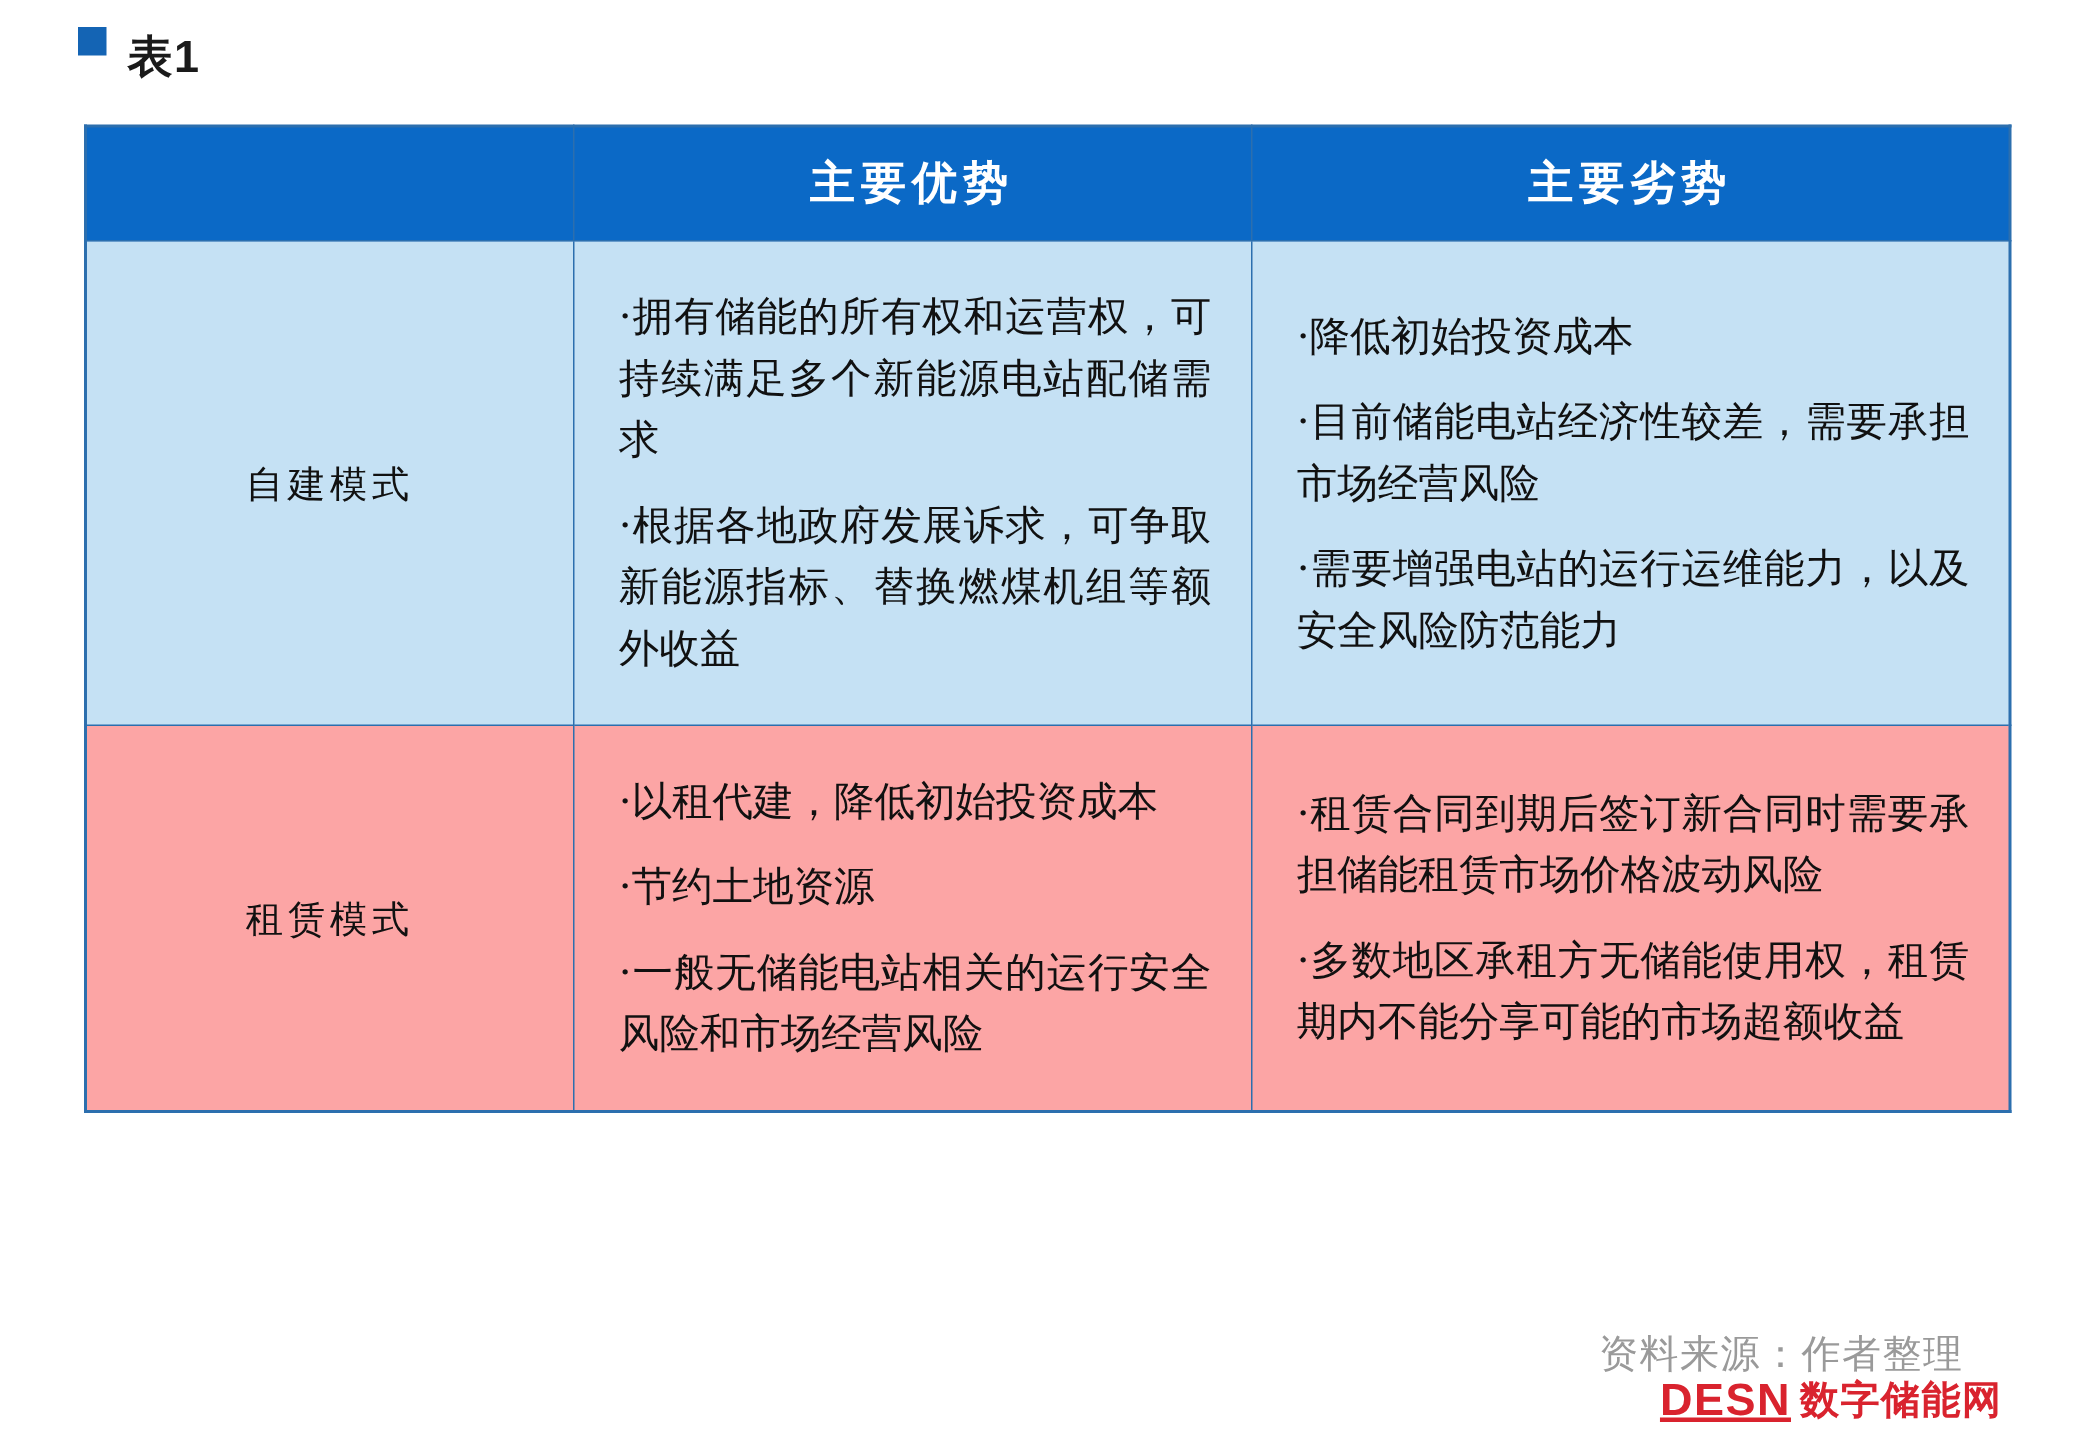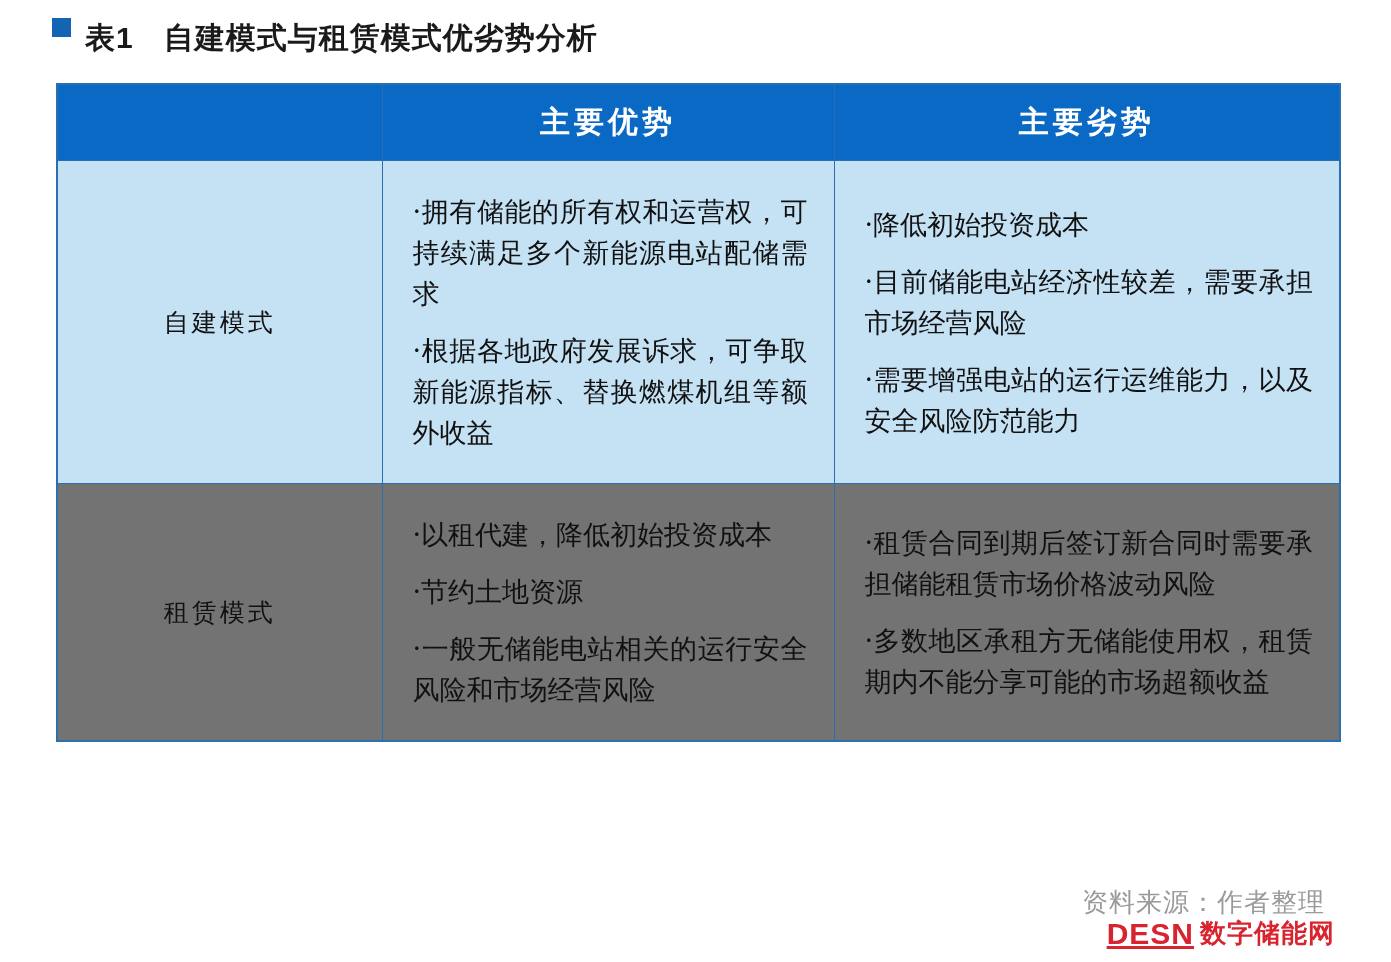--- a/index.html
+++ b/index.html
@@ -75,21 +75,21 @@
     background: #0b69c6;
   }
 
   tbody td {
     border: 1px solid #2c6fae;
     vertical-align: middle;
     font-family: "DejaVu Serif", serif;
     color: #111111;
   }
   tbody tr.row-a td { background: #c5e1f4; }
-  tbody tr.row-b td { background: #737373; }
+  tbody tr.row-b td { background: #fca5a5; }
 
   td.mode-cell {
     text-align: center;
     font-size: 25px;
     letter-spacing: 3px;
   }
   td.content-cell {
     padding: 14px 10px 14px 14px;
     font-size: 27px;
     line-height: 1.52;
@@ -98,21 +98,21 @@
   }
   .bullet-line {
     margin: 16px;
     padding: 0;
     text-indent: 0;
   }
 
   
   .source-note {
     position: absolute;
-    right: 66px;
+    right: 82px;
     top: 885px;
     font-size: 26px;
     color: #9a9a9a;
     font-family: "Liberation Sans", sans-serif;
     letter-spacing: 1px;
   }
 
   .watermark {
     position: absolute;
     right: 56px;
@@ -135,21 +135,20 @@
     margin-left: 6px;
     letter-spacing: 1px;
   }
 </style>
 </head>
 <body>
 
 <div class="title-row">
   <span class="title-marker"></span>
   <span class="title-text title-label">表1</span>
-  <span class="title-text">自建模式与租赁模式优劣势分析</span>
 </div>
 
 <div class="table-wrap">
   <table class="data-table">
     <colgroup>
       <col class="c1">
         <col class="c2">
         <col class="c3">
     </colgroup>
     <thead>

